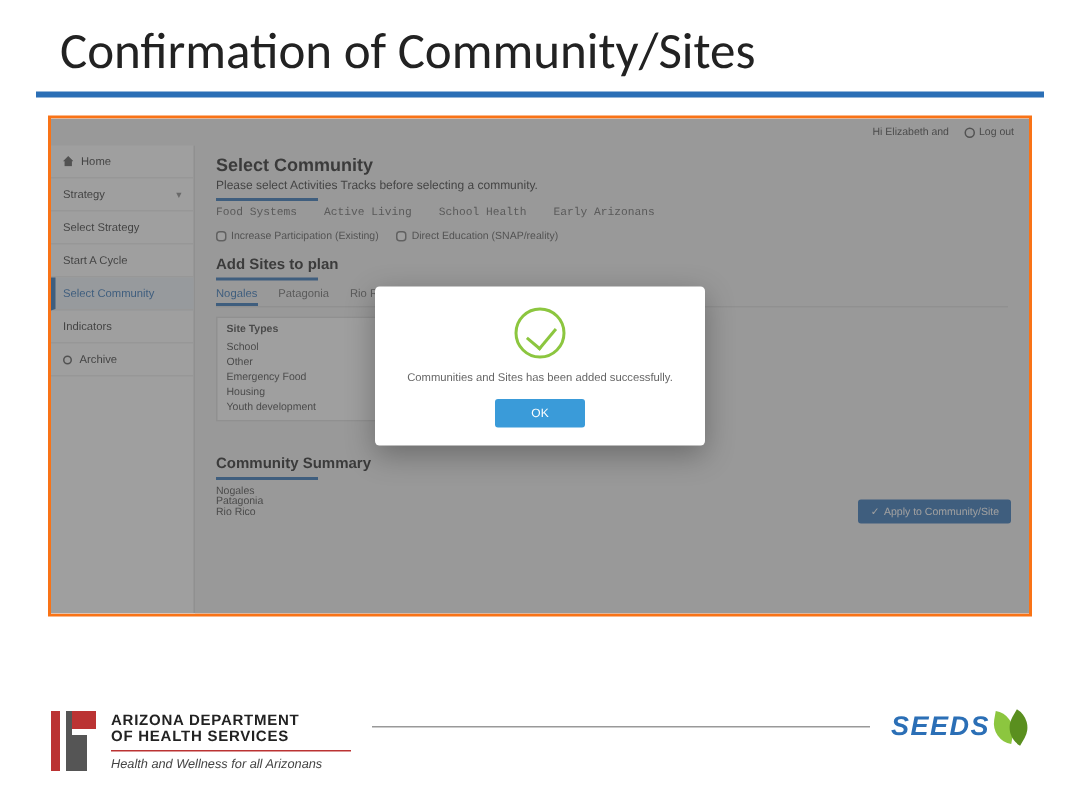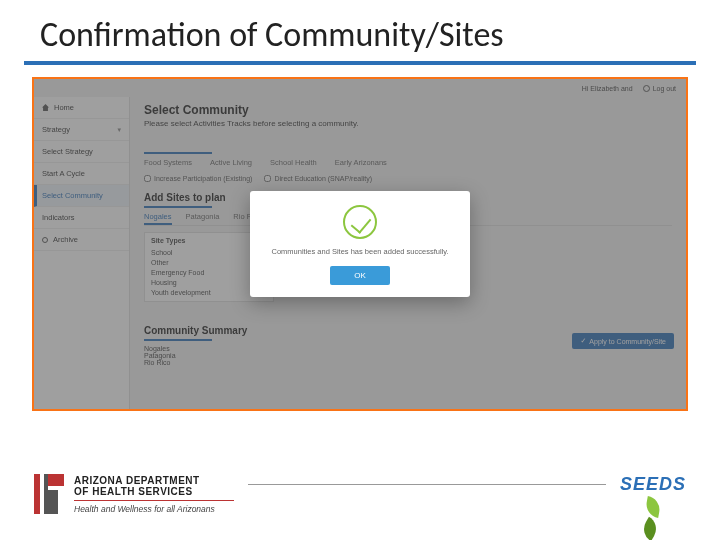--- a/index.html
+++ b/index.html
@@ -28,24 +28,24 @@
   .side-item { padding:6px 8px; font-size:7.5px; color:#333; display:flex; align-items:center; gap:5px; border-bottom:1px solid #eee; }
   .side-item.active { background:#eef4fb; border-left:3px solid #2b6fb6; color:#2b6fb6; padding-left:5px; }
   .side-icon { width:7px; height:7px; background:#555; display:inline-block; }
   .side-icon.home { clip-path: polygon(50% 0,100% 50%,85% 50%,85% 100%,15% 100%,15% 50%,0 50%); }
   .side-icon.clock { border:1px solid #555; border-radius:50%; background:none; width:6px; height:6px; }
   .caret { margin-left:auto; font-size:7px; color:#888; }
 
   
   .main { position:absolute; left:96px; top:18px; right:0; bottom:0; padding:6px 14px; overflow:hidden; }
   .main h2 { font-size:12px; font-weight:600; color:#222; margin-bottom:2px; }
-  .main .sub { font-size:8px; color:#333; margin-bottom:24px; }
+  .main .sub { font-size:8px; color:#333; margin-bottom:4px; }
   .section-rule { height:2px; background:#2b6fb6; width:68px; margin-bottom:4px; }
 
-  .tabs { display:flex; gap:18px; font-size:7.5px; color:#666; margin-bottom:6px; }
+  .tabs { display:flex; gap:18px; font-size:7.5px; color:#666; margin-bottom:6px;font-family:Liberation Mono, monospace; }
   .tabs span { padding-bottom:2px; }
   .checks { font-size:7px; color:#555; display:flex; gap:12px; margin-bottom:10px; }
   .checks label { display:flex; gap:3px; align-items:center; }
   .checks input { width:7px; height:7px; }
 
   .main h3 { font-size:10px; font-weight:600; margin:6px 0 3px; color:#222; }
   .tab2 { display:flex; gap:14px; font-size:7.5px; color:#666; border-bottom:1px solid #ddd; margin-bottom:6px; }
   .tab2 span:first-child { border-bottom:2px solid #2b6fb6; color:#2b6fb6; padding-bottom:2px; }
 
   .panel { background:#fff; border:1px solid #ddd; width:130px; padding:4px 6px; font-size:7px; color:#444; }
@@ -74,21 +74,21 @@
   .az-mark .b3 { left:10px; top:16px; width:14px; height:24px; background:#555; }
   .az-mark .b4 { left:10px; top:0; width:4px; height:40px; background:#555; }
   .az-text { font-family: Arial, sans-serif; }
   .az-text .l1 { font-size:10px; letter-spacing:0.5px; color:#222; font-weight:600; }
   .az-text .l2 { font-size:10px; letter-spacing:0.5px; color:#222; font-weight:600; }
   .az-text .rule { height:1px; background:#b33; margin:3px 0; width:160px; }
   .az-text .tag { font-size:8.5px; font-style:italic; color:#444; }
 
   .foot-line { flex:1; height:1px; background:#999; margin:0 14px; position:relative; top:10px; }
 
-  .seeds { display:flex; align-items:center; gap:2px;flex-direction:column; }
+  .seeds { display:flex; align-items:center; gap:2px; }
   .seeds .word { font-size:18px; font-weight:600; color:#2b6fb6; letter-spacing:1px; font-style:italic; }
   .leaf { width:14px; height:20px; background:#8cc63f; border-radius:0 14px 0 14px; display:inline-block; transform:rotate(10deg); }
   .leaf.two { background:#5a8f1f; margin-left:-6px; transform:rotate(30deg); }
 </style>
 </head>
 <body>
 
 <div class="slide">
   <div class="slide-title">Confirmation of Community/Sites</div>
   <div class="title-rule"></div>

